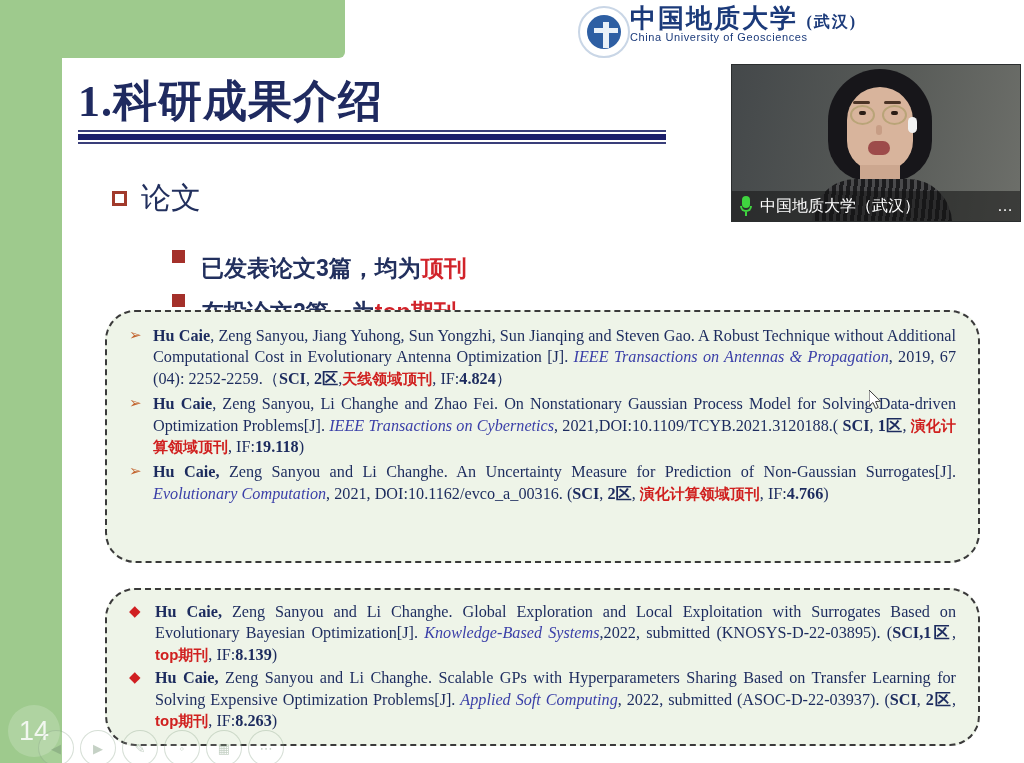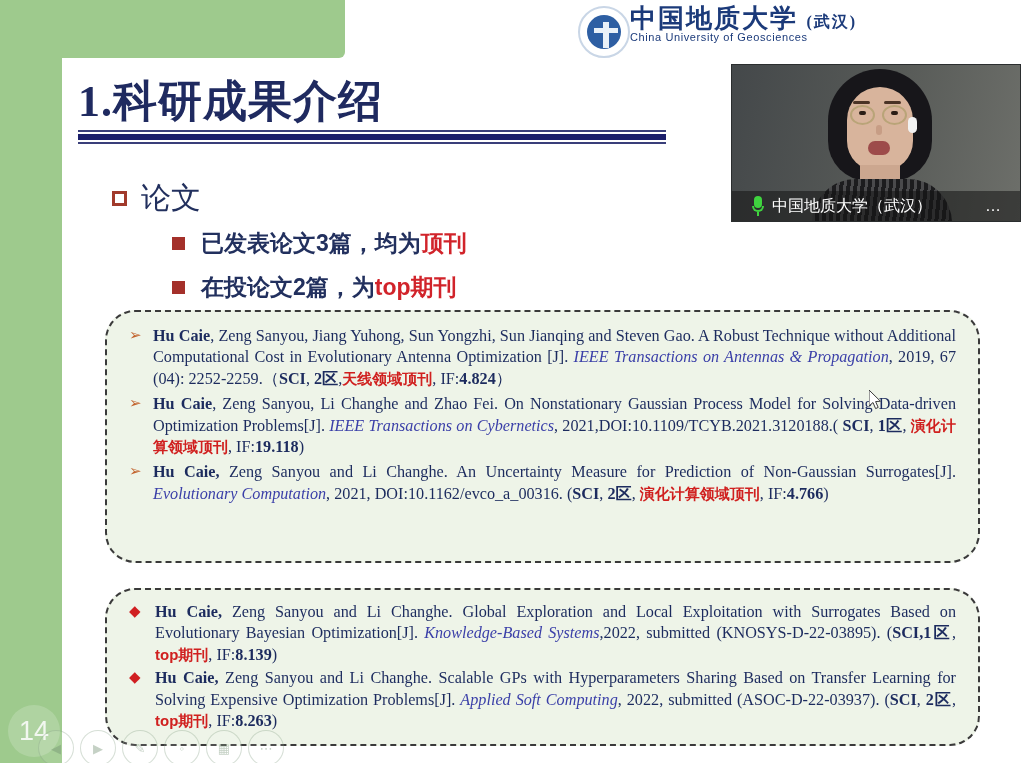--- a/index.html
+++ b/index.html
@@ -31,21 +31,21 @@
   .rule .thin{height:2px;background:#3A3F7A;}
   .rule .thick{height:6px;background:#1B1F6B;margin:2px 0;}
 
   
   .lvl1{position:absolute;left:112px;top:178px;display:flex;align-items:center;gap:14px;}
   .sq-hollow{width:15px;height:15px;border:3px solid #A13A2B;box-sizing:border-box;display:block;}
   .lvl1-text{font-family:"Liberation Sans","DejaVu Sans",sans-serif;font-size:30px;color:#22305E;font-weight:500;}
 
   .lvl2{position:absolute;left:172px;display:flex;align-items:center;gap:16px;}
   .sq-solid{width:13px;height:13px;background:#A4302A;display:block;}
-  .lvl2-text{font-family:"Liberation Sans","DejaVu Sans",sans-serif;font-size:23px;color:#22305E;font-weight:bold;white-space:nowrap;}
+  .lvl2-text{font-family:"Liberation Sans","DejaVu Sans",sans-serif;font-size:23px;color:#22305E;font-weight:bold;white-space:nowrap;margin-top:25px;}
   .hl-red{color:#D1232A;}
 
   
   .cite-box{
     position:absolute;
     background:#EEF4E8;
     border:2px dashed #3A3A3A;
     border-radius:30px;
     box-sizing:border-box;
   }
@@ -125,21 +125,21 @@
   .v-nose{position:absolute;left:144px;top:60px;width:6px;height:10px;background:#c79d85;border-radius:3px;}
   .v-mouth{position:absolute;left:136px;top:76px;width:22px;height:14px;background:#9d4b4a;border-radius:11px;}
   .v-neck{position:absolute;left:128px;top:100px;width:40px;height:22px;background:#ccA78f;}
   .v-body{position:absolute;left:80px;top:114px;width:140px;height:44px;border-radius:46px 46px 0 0;background:
      repeating-linear-gradient(96deg,#1c1c1e 0 4px,#4a4a4c 4px 7px);}
   .v-ear{position:absolute;left:176px;top:52px;width:9px;height:16px;background:#f2f2f2;border-radius:5px;}
 
   .name-bar{
     position:absolute;left:0;bottom:0;width:290px;height:30px;
     background:rgba(20,20,20,0.55);
-    display:flex;align-items:center;gap:8px;padding:0 20px;box-sizing:border-box;
+    display:flex;align-items:center;gap:8px;padding:0 8px;box-sizing:border-box;
   }
   .mic-icon{width:12px;height:20px;position:relative;flex:0 0 auto;}
   .mic-icon .cap{position:absolute;left:2px;top:0;width:8px;height:12px;border-radius:4px;background:#3FD43F;}
   .mic-icon .arc{position:absolute;left:0;top:10px;width:12px;height:6px;border:2px solid #3FD43F;border-top:none;border-radius:0 0 7px 7px;box-sizing:border-box;}
   .mic-icon .stem{position:absolute;left:5px;top:16px;width:2px;height:4px;background:#3FD43F;}
   .name-text{color:#ffffff;font-family:"Liberation Sans","DejaVu Sans",sans-serif;font-size:16px;white-space:nowrap;}
   .name-more{color:#ffffff;font-family:"Liberation Sans","DejaVu Sans",sans-serif;font-size:16px;margin-left:auto;letter-spacing:1px;}
 
   
   .cursor{position:absolute;left:869px;top:390px;width:16px;height:22px;}

